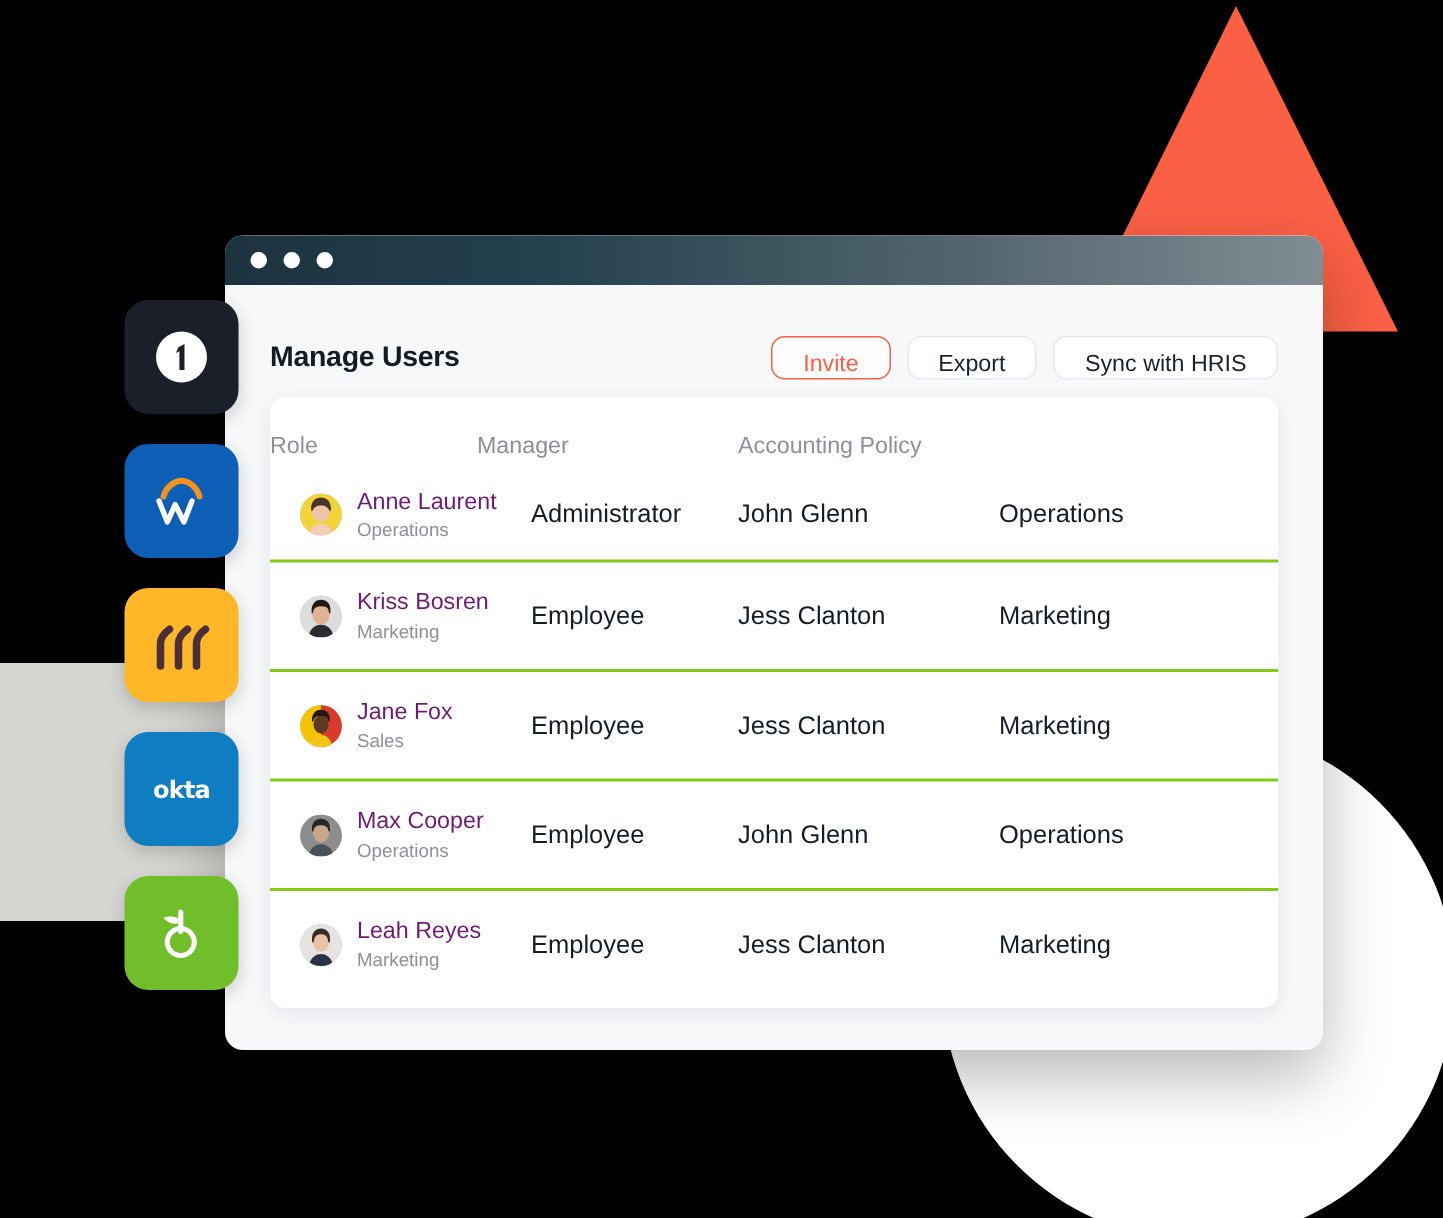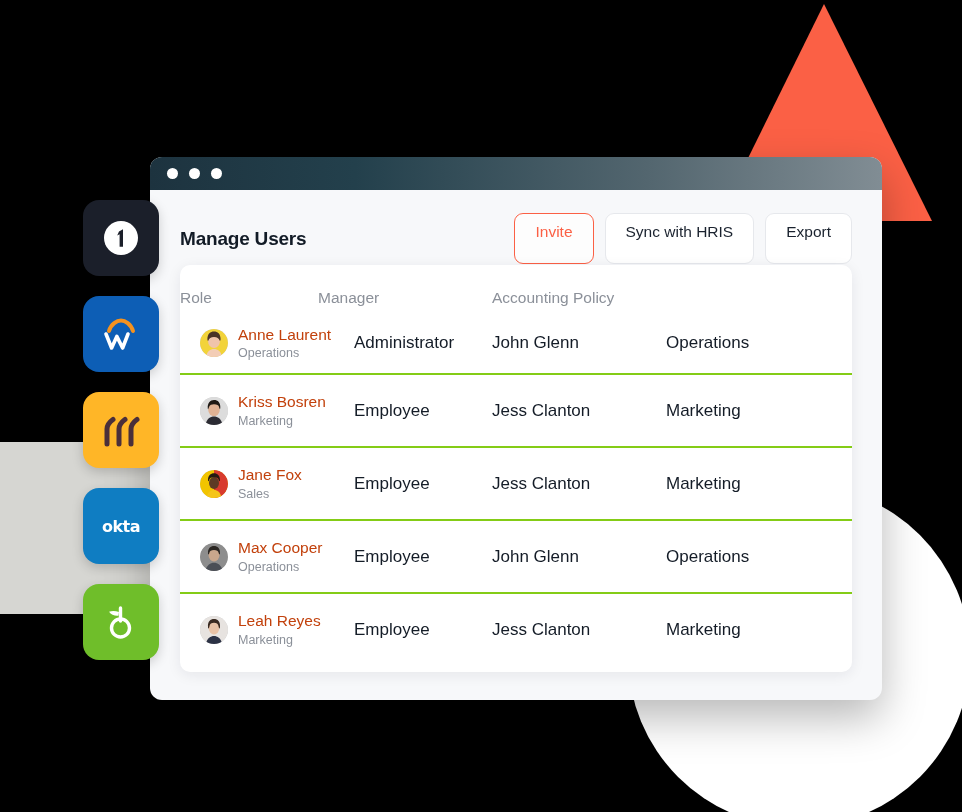--- a/index.html
+++ b/index.html
@@ -51,21 +51,21 @@
   .app-header {
     display: flex; align-items: center; justify-content: space-between;
     padding: 22px 30px 0 30px;
     height: 75px;
   }
   .page-title {
     font-size: 19px; font-weight: bold; color: #121b26; letter-spacing: -0.2px;
   }
   .actions { display: flex; align-items: center; gap: 11px; }
   .btn {
-    border-radius: 9px; font-size: 15.5px; padding: 9px 20px 23px 20px;
+    border-radius: 9px; font-size: 15.5px; padding: 9px 20px 0 20px;
     background: #ffffff; color: #1a222e; border: 1px solid #e6e8ec;
     white-space: nowrap; cursor: pointer; line-height: 1.15;
   }
   .btn-invite { color: #fb6045; border: 1.5px solid #fb6045; background: #fdfdfd; }
 
   
   .table-card {
     position: absolute; left: 30px; top: 108px;
     width: 672px; height: 407px;
     background: #ffffff; border-radius: 10px;
@@ -85,21 +85,21 @@
   }
   .row.first { border-top: none; height: 60px; }
   .cell { font-size: 17px; color: #141c27; }
   .name-cell { display: flex; align-items: center; gap: 10px; }
   .avatar {
     width: 28px; height: 28px; border-radius: 50%;
     flex: 0 0 28px; overflow: hidden; position: relative;
     background: #cfcfcf;
   }
   .avatar svg { display: block; width: 28px; height: 28px; }
-  .nm { font-size: 15.5px; color: #c2410c; line-height: 1.25; }
+  .nm { font-size: 15.5px; color: #701a75; line-height: 1.25; }
   .sub { font-size: 12.5px; color: #8b9099; line-height: 1.3; margin-top: 1px; }
 
   
   .rail { position: absolute; left: 83px; top: 200px; width: 76px; }
   .tile {
     width: 76px; height: 76px; border-radius: 16px;
     margin-bottom: 20px; position: relative;
     display: flex; align-items: center; justify-content: center;
     box-shadow: 0 4px 12px rgba(0,0,0,0.18);
   }
@@ -127,22 +127,22 @@
     <div class="titlebar">
       <span class="dot"></span>
       <span class="dot"></span>
       <span class="dot"></span>
     </div>
 
     <div class="app-header">
       <div class="page-title">Manage Users</div>
       <div class="actions">
         <button class="btn btn-invite">Invite</button>
+        <button class="btn">Export</button>
         <button class="btn">Sync with HRIS</button>
-        <button class="btn">Export</button>
       </div>
     </div>
 
     <div class="table-card">
 
       <div class="thead">
         <div class="th col-role">Role</div>
         <div class="th col-mgr">Manager</div>
         <div class="th col-pol">Accounting Policy</div>
       </div>

